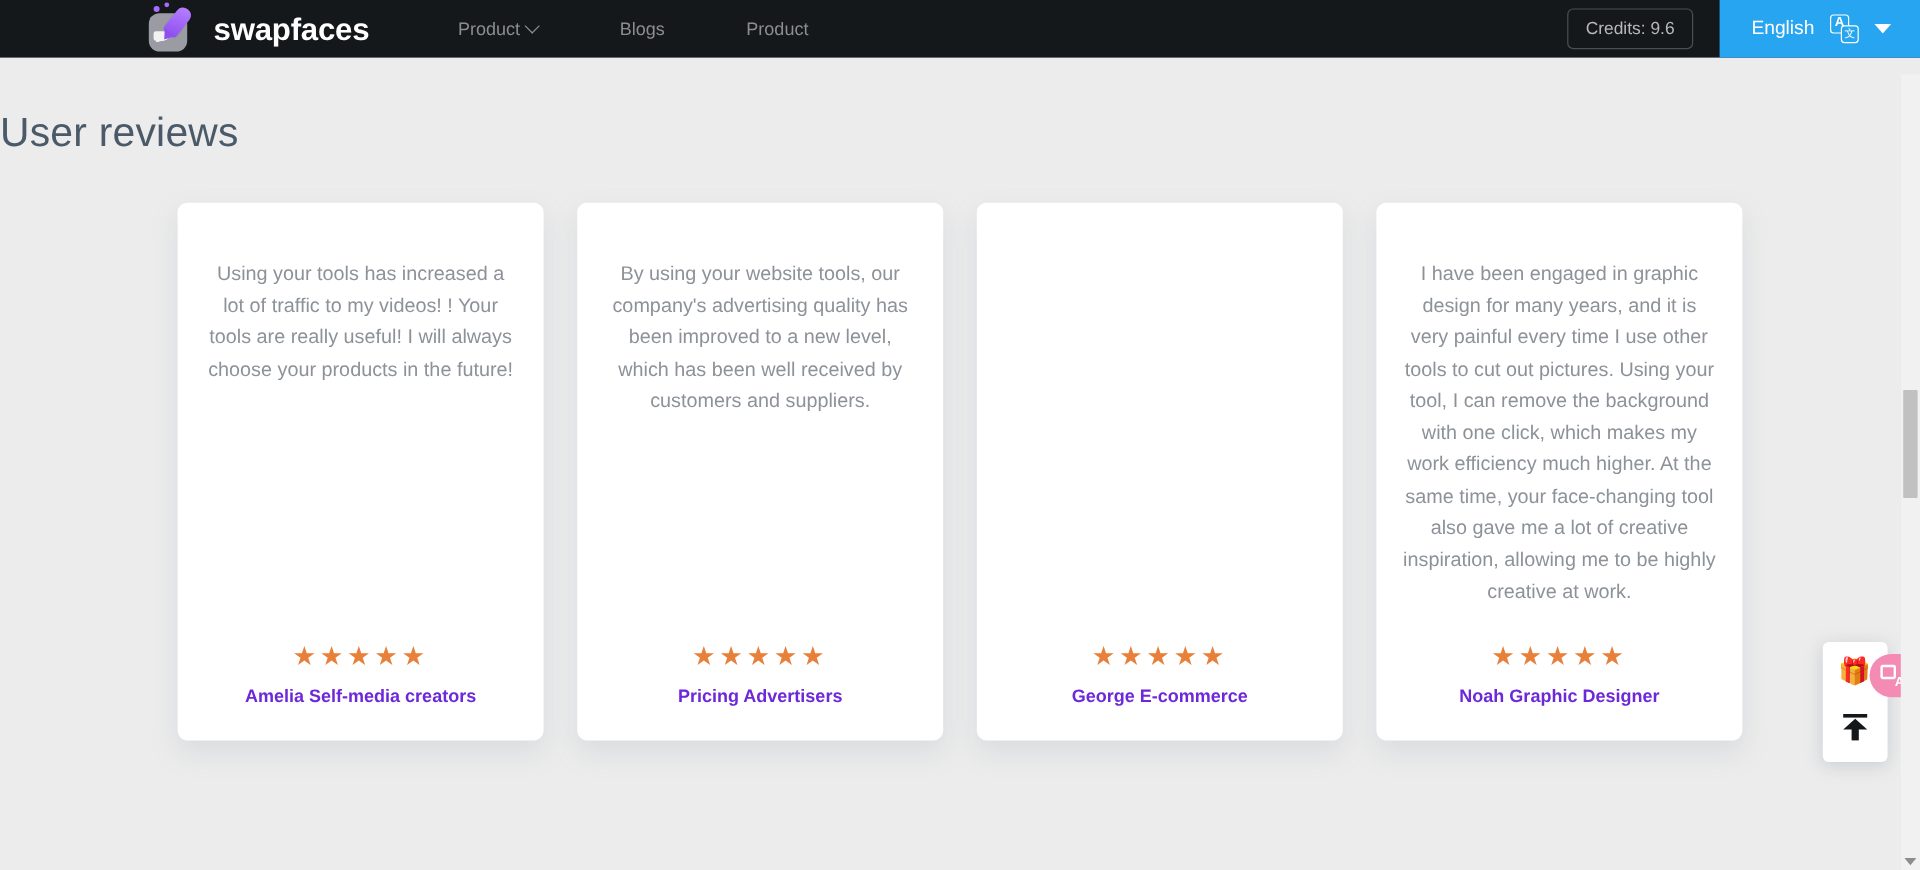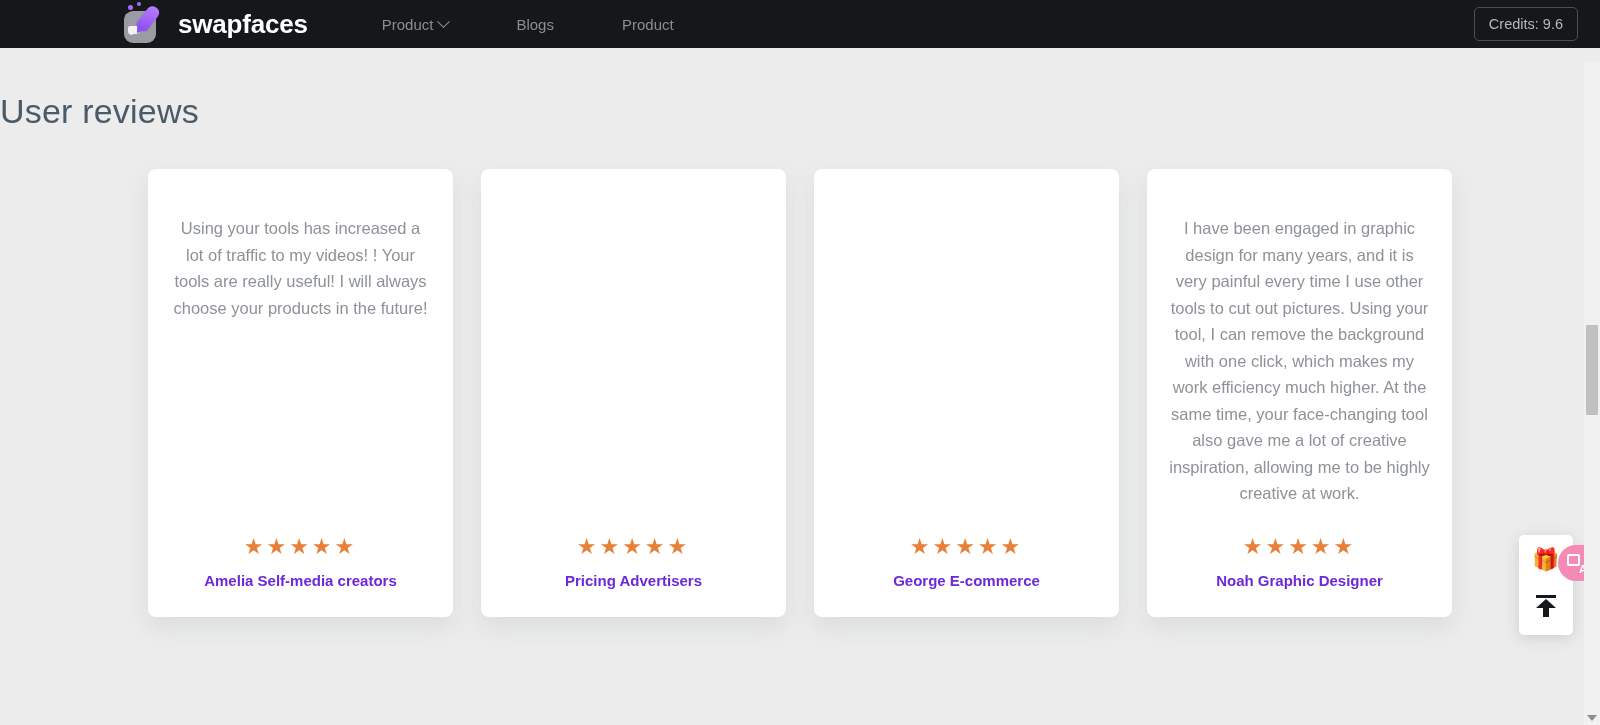--- a/index.html
+++ b/index.html
@@ -423,38 +423,47 @@
     <div class="nav-item">
       <span>Blogs</span>
     </div>
     <div class="nav-item">
       <span>Product</span>
     </div>
   </div>
 
   <div class="header-right">
     <div class="credits">Credits: 9.6</div>
+    <div class="lang-btn">
+      <span class="lang-label">English</span>
+      <span class="translate-icon">
+        <span class="sheet-a">A</span>
+        <span class="sheet-b">文</span>
+      </span>
+      <span class="caret-down"></span>
+    </div>
   </div>
 </div>
 
 <div class="main">
 
   <h1 class="page-title">User reviews</h1>
 
   <div class="cards">
 
     <div class="card">
       <div class="review-text">Using your tools has increased a lot of traffic to my videos! ! Your tools are really useful! I will always choose your products in the future!</div>
       <div class="card-footer">
         <div class="stars">★★★★★</div>
         <div class="author">Amelia Self-media creators</div>
       </div>
     </div>
 
     <div class="card">
+      <div class="review-text">By using your website tools, our company's advertising quality has been improved to a new level, which has been well received by customers and suppliers.</div>
       <div class="card-footer">
         <div class="stars">★★★★★</div>
         <div class="author">Pricing Advertisers</div>
       </div>
     </div>
 
     <div class="card">
       <div class="card-footer">
         <div class="stars">★★★★★</div>
         <div class="author">George E-commerce</div>

